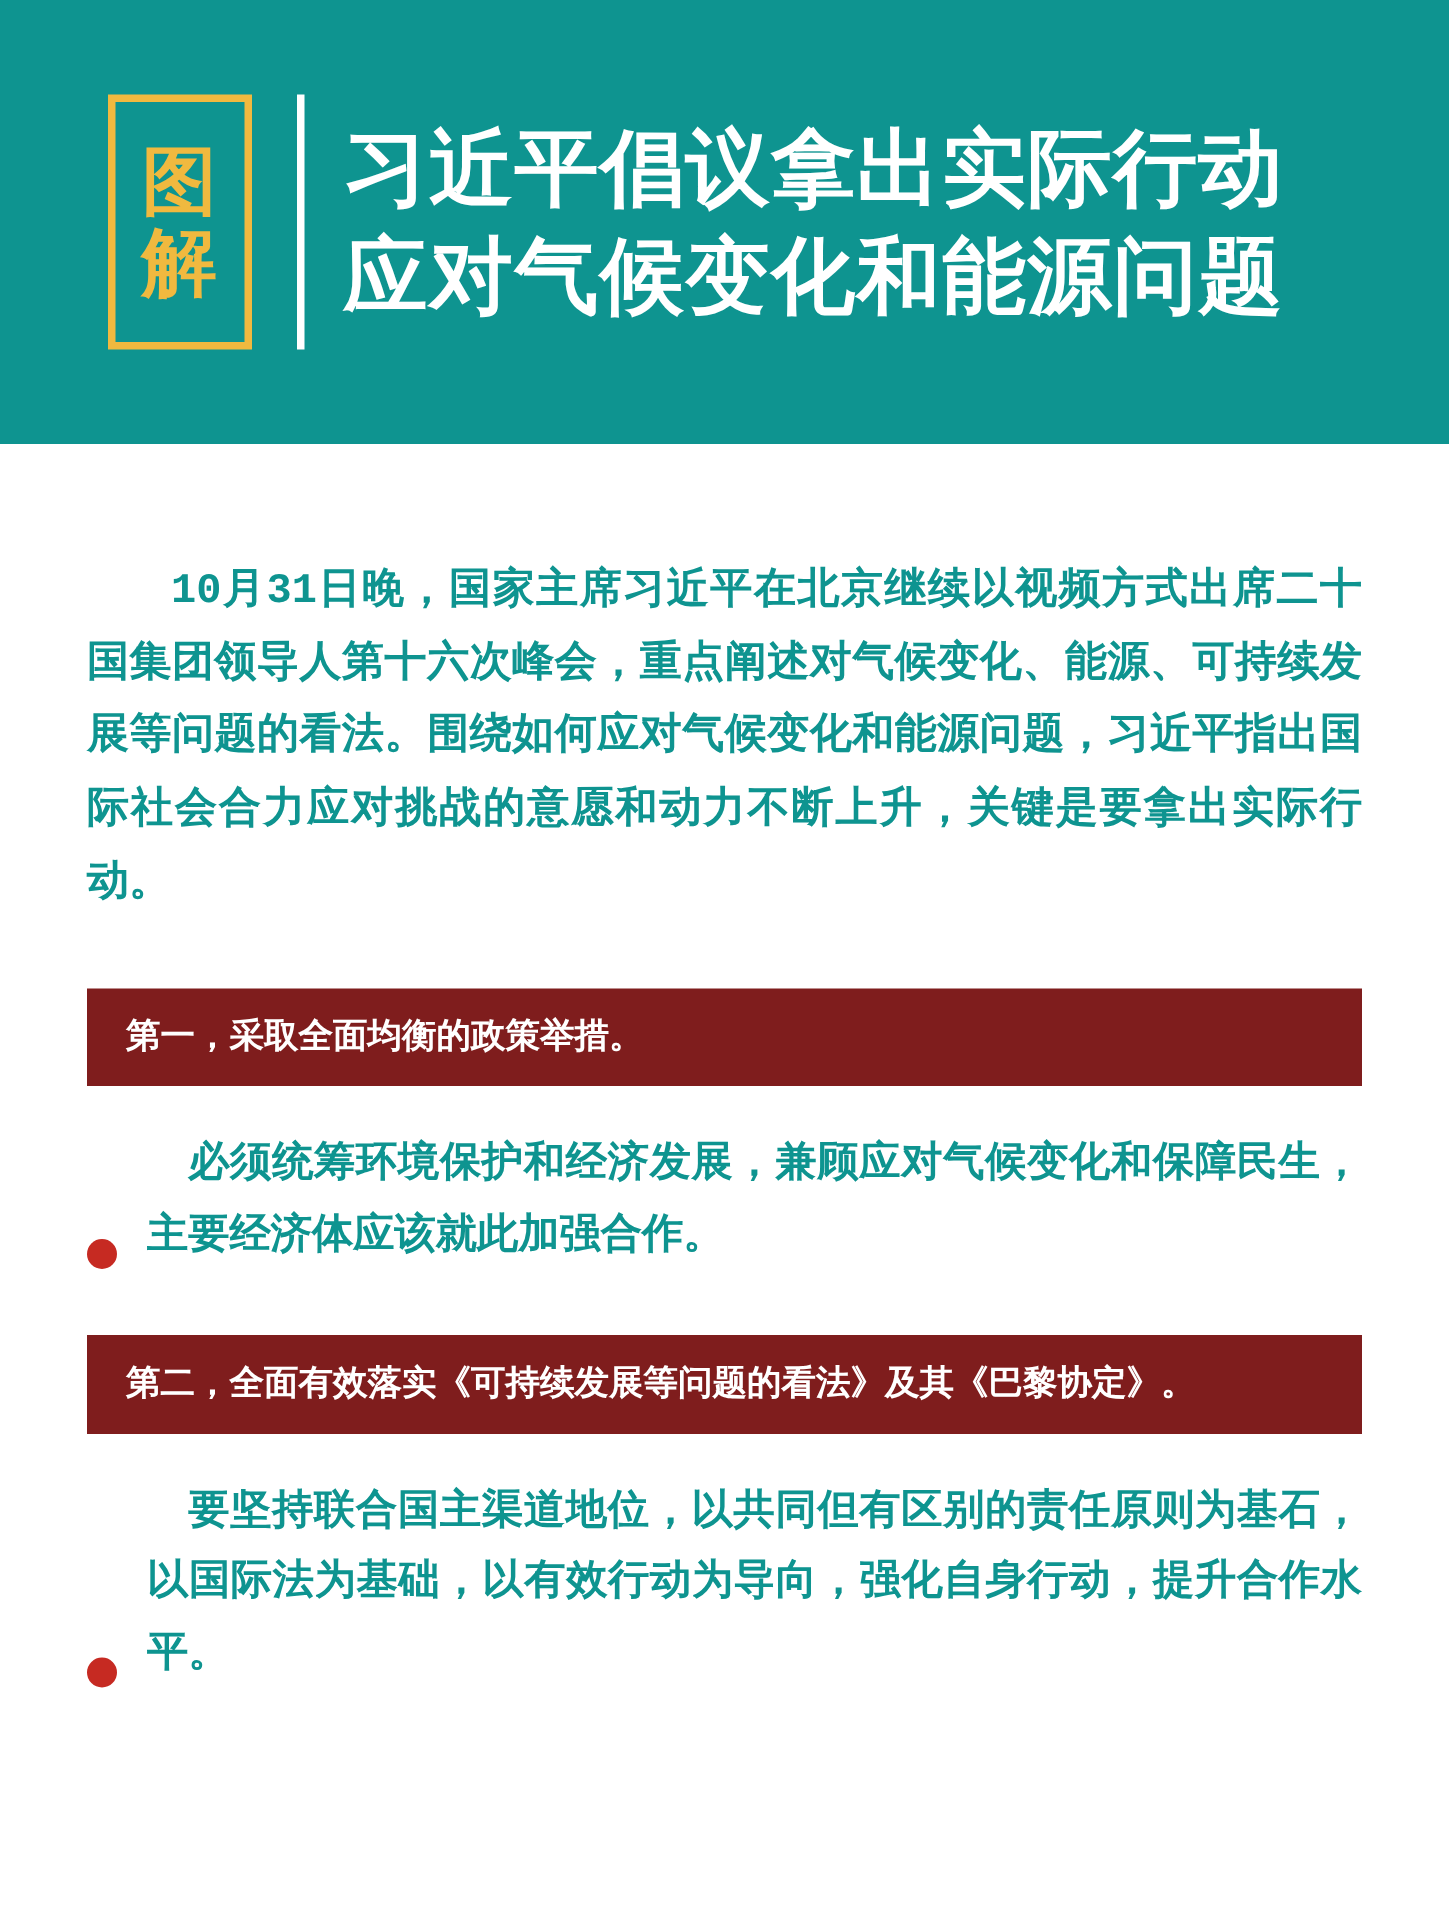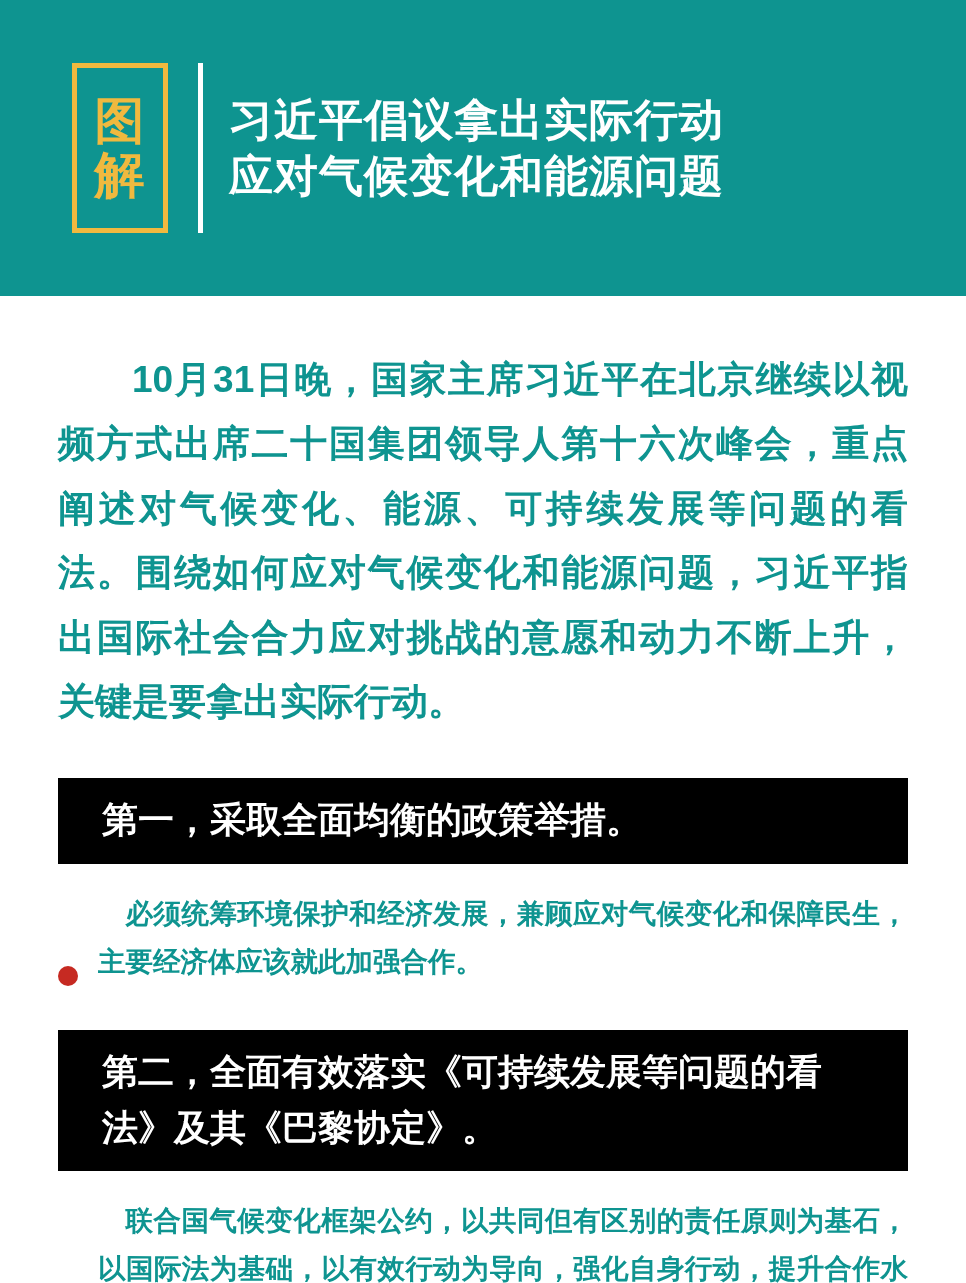--- a/index.html
+++ b/index.html
@@ -48,51 +48,52 @@
     background: #ffffff;
     margin: 0 26px 0 30px;
     flex: 0 0 auto;
   }
   .title-block {
     display: flex;
     flex-direction: column;
     justify-content: center;
   }
   .title-line {
-    font-size: 44px;
+    font-size: 56px;
     font-weight: bold;
     color: #ffffff;
     line-height: 1.28;
     letter-spacing: 1px;
     white-space: nowrap;
   }
   .title-accent {
     color: #ffffff;
     margin-top: 40px;
   }
 
   
   .intro {
-    margin: 52px 58px 0 58px;
-    font-size: 37px;
+    margin: 75px 58px 0 58px;
+    font-size: 28px;
     line-height: 1.74;
     color: #0e9490;
     font-weight: bold;
     text-align: justify;
     text-indent: 2em;
+    font-family: Liberation Mono, monospace;
   }
 
   
   .section-bar {
-    background: #000000;
+    background: #7f1d1d;
     color: #ffffff;
-    font-size: 36px;
+    font-size: 23px;
     font-weight: bold;
     line-height: 1.55;
-    padding: 14px 26px 16px 44px;
+    padding: 14px 26px 16px 26px;
     margin: 44px 58px 0 58px;
     box-sizing: border-box;
   }
 
   
   .bullet {
     margin: 26px 58px 0 58px;
     display: flex;
     align-items: flex-end;
   }
@@ -139,14 +140,14 @@
 
 <div class="bullet">
   <span class="bullet-dot"></span>
   <span class="bullet-text">必须统筹环境保护和经济发展，兼顾应对气候变化和保障民生，主要经济体应该就此加强合作。</span>
 </div>
 
 <div class="section-bar">第二，全面有效落实《可持续发展等问题的看法》及其《巴黎协定》。</div>
 
 <div class="bullet">
   <span class="bullet-dot"></span>
-  <span class="bullet-text">联合国气候变化框架公约，以共同但有区别的责任原则为基石，以国际法为基础，以有效行动为导向，强化自身行动，提升合作水平。</span>
+  <span class="bullet-text">要坚持联合国主渠道地位，以共同但有区别的责任原则为基石，以国际法为基础，以有效行动为导向，强化自身行动，提升合作水平。</span>
 </div>
 
 </body></html>

